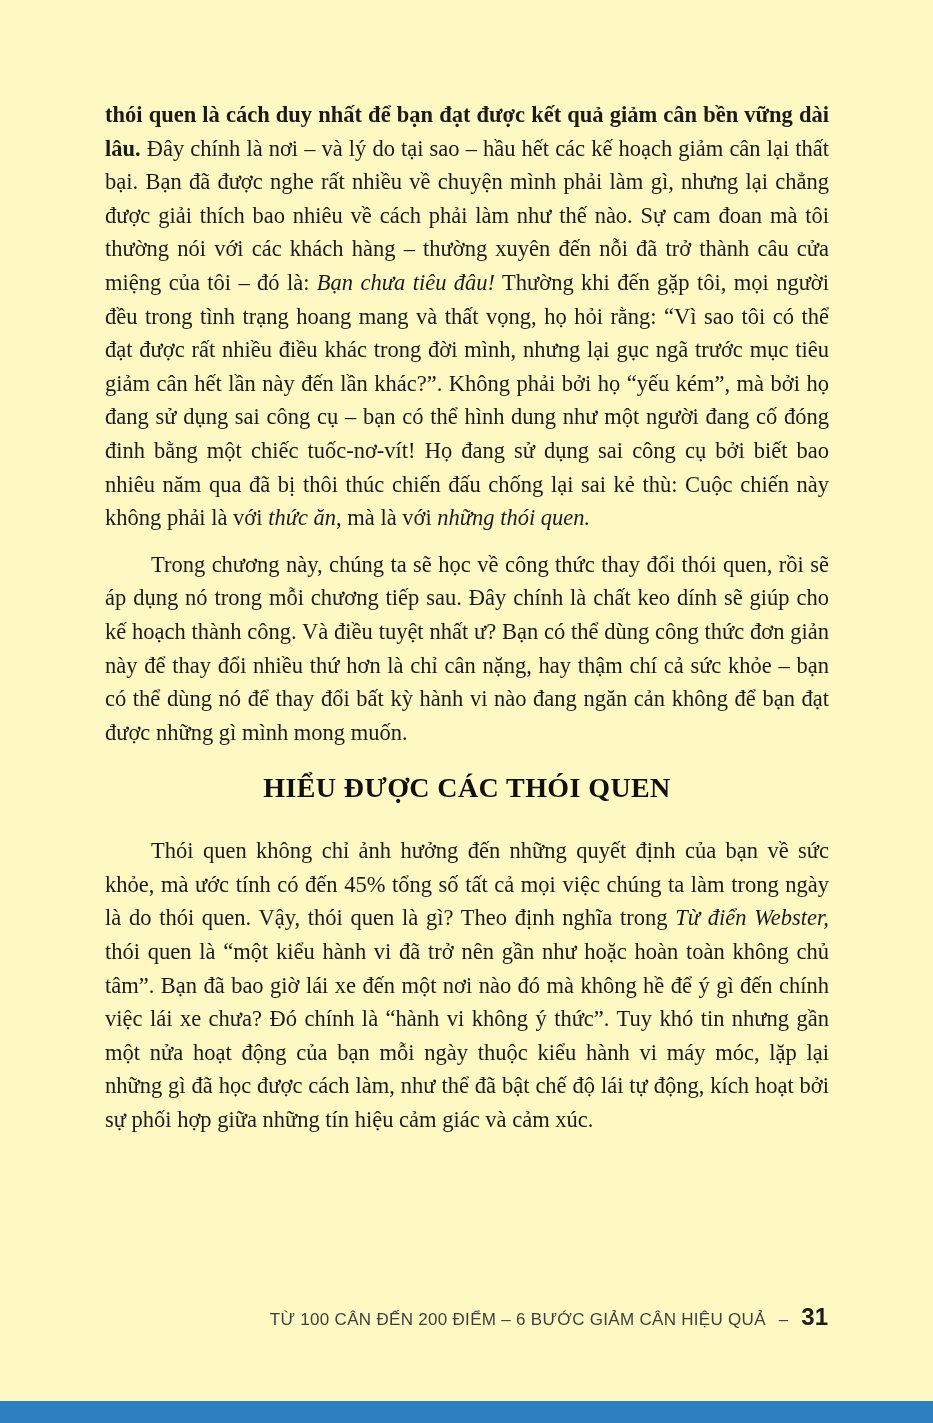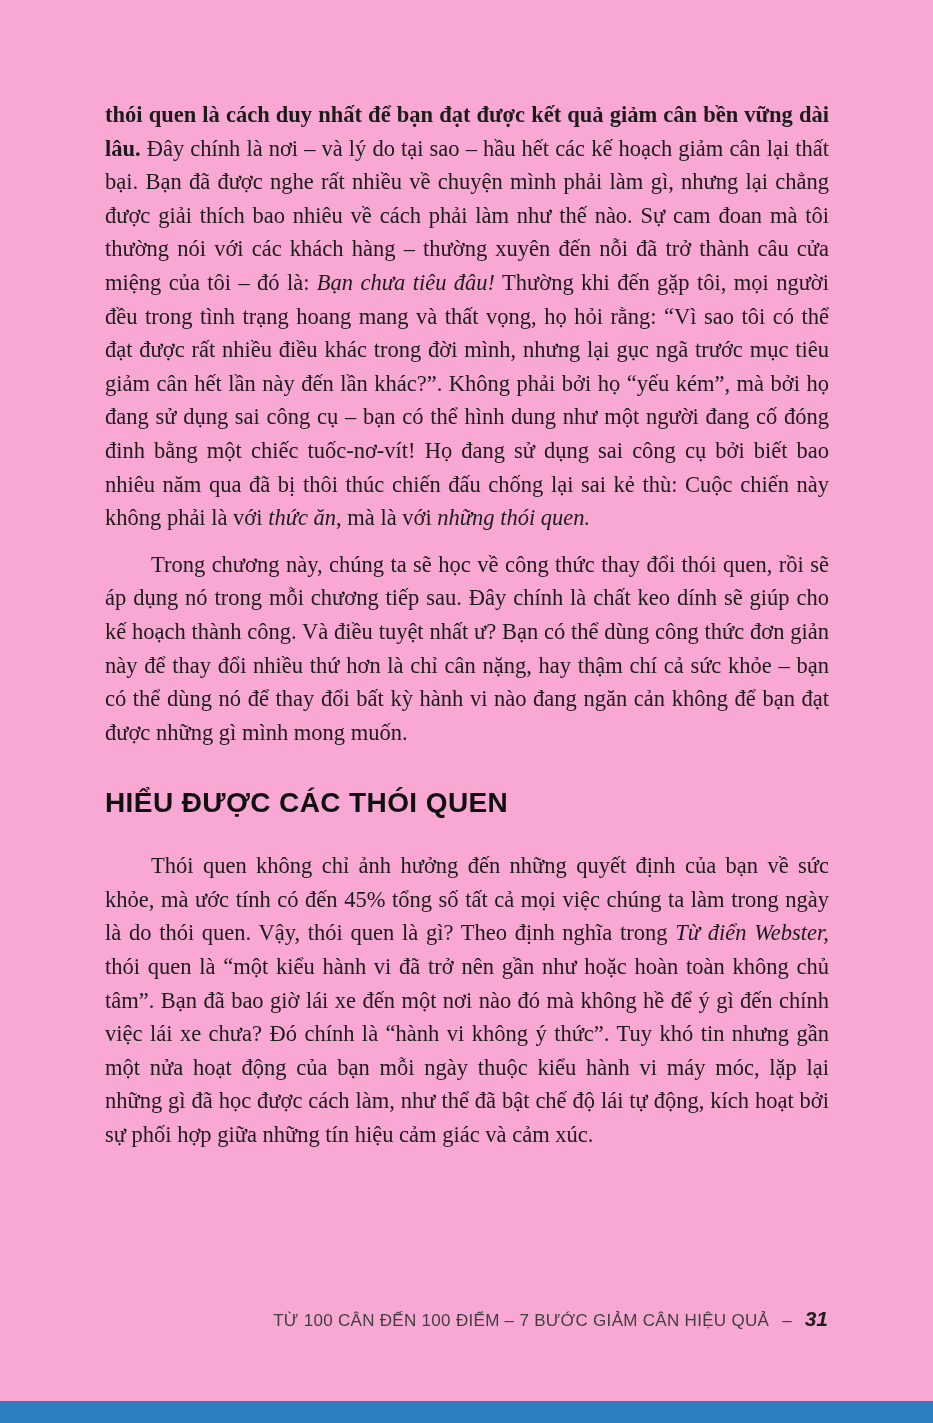--- a/index.html
+++ b/index.html
@@ -2,48 +2,49 @@
 <html><head>
 <meta charset="utf-8">
 <style>
   * { margin: 0; padding: 0; box-sizing: border-box; }
   html, body { background: #ffffff; }
   .page {
     position: relative;
     width: 933px;
     height: 1423px;
     margin: 0 auto;
-    background: #f9a8d4;
+    background: #fef9c3;
     font-family: "Liberation Serif", serif;
     color: #1b1b1b;
     overflow: hidden;
   }
   .content {
     position: absolute;
     top: 98px;
     left: 105px;
     width: 724px;
   }
   .para {
     font-size: 22.5px;
     line-height: 33.6px;
     text-align: justify;
     margin-bottom: 13px;
   }
   .para.indent { text-indent: 46px; font-family: Liberation Serif, serif; }
   .run-b { font-weight: bold; }
   .run-i { font-style: italic; }
   .heading {
-    font-family: Liberation Sans, sans-serif;
+    font-family: Liberation Serif, serif;
     font-size: 28px;
     font-weight: 700;
     letter-spacing: 0.4px;
     color: #101010;
-    margin-top: 38px;
+    margin-top: 23px;
     margin-bottom: 30px;
+    text-align: center;
   }
   .footer {
     position: absolute;
     right: 105px;
     bottom: 92px;
     display: flex;
     align-items: baseline;
     gap: 13px;
     font-family: "Liberation Sans", sans-serif;
     white-space: nowrap;
@@ -51,24 +52,23 @@
   .running-title {
     font-size: 17px;
     letter-spacing: 0.3px;
     color: #3e3e3e;
   }
   .footer-sep {
     font-size: 17px;
     color: #3e3e3e;
   }
   .page-number {
-    font-size: 21px;
+    font-size: 24px;
     font-weight: bold;
     color: #1d1d1d;
-    font-style: italic;
   }
   .bottom-bar {
     position: absolute;
     left: 0;
     right: 0;
     bottom: 0;
     height: 22px;
     background: #2e7fc2; 
   }
 </style>
@@ -81,20 +81,20 @@
     <p class="para"><span class="run-b">thói quen là cách duy nhất để bạn đạt được kết quả giảm cân bền vững dài lâu. </span><span>Đây chính là nơi – và lý do tại sao – hầu hết các kế hoạch giảm cân lại thất bại. Bạn đã được nghe rất nhiều về chuyện mình phải làm gì, nhưng lại chẳng được giải thích bao nhiêu về cách phải làm như thế nào. Sự cam đoan mà tôi thường nói với các khách hàng – thường xuyên đến nỗi đã trở thành câu cửa miệng của tôi – đó là: </span><span class="run-i">Bạn chưa tiêu đâu!</span><span> Thường khi đến gặp tôi, mọi người đều trong tình trạng hoang mang và thất vọng, họ hỏi rằng: “Vì sao tôi có thể đạt được rất nhiều điều khác trong đời mình, nhưng lại gục ngã trước mục tiêu giảm cân hết lần này đến lần khác?”. Không phải bởi họ “yếu kém”, mà bởi họ đang sử dụng sai công cụ – bạn có thể hình dung như một người đang cố đóng đinh bằng một chiếc tuốc-nơ-vít! Họ đang sử dụng sai công cụ bởi biết bao nhiêu năm qua đã bị thôi thúc chiến đấu chống lại sai kẻ thù: Cuộc chiến này không phải là với </span><span class="run-i">thức ăn</span><span>, mà là với </span><span class="run-i">những thói quen.</span></p>
 
     <p class="para indent"><span>Trong chương này, chúng ta sẽ học về công thức thay đổi thói quen, rồi sẽ áp dụng nó trong mỗi chương tiếp sau. Đây chính là chất keo dính sẽ giúp cho kế hoạch thành công. Và điều tuyệt nhất ư? Bạn có thể dùng công thức đơn giản này để thay đổi nhiều thứ hơn là chỉ cân nặng, hay thậm chí cả sức khỏe – bạn có thể dùng nó để thay đổi bất kỳ hành vi nào đang ngăn cản không để bạn đạt được những gì mình mong muốn.</span></p>
 
     <h2 class="heading">HIỂU ĐƯỢC CÁC THÓI QUEN</h2>
 
     <p class="para indent"><span>Thói quen không chỉ ảnh hưởng đến những quyết định của bạn về sức khỏe, mà ước tính có đến 45% tổng số tất cả mọi việc chúng ta làm trong ngày là do thói quen. Vậy, thói quen là gì? Theo định nghĩa trong </span><span class="run-i">Từ điển Webster,</span><span> thói quen là “một kiểu hành vi đã trở nên gần như hoặc hoàn toàn không chủ tâm”. Bạn đã bao giờ lái xe đến một nơi nào đó mà không hề để ý gì đến chính việc lái xe chưa? Đó chính là “hành vi không ý thức”. Tuy khó tin nhưng gần một nửa hoạt động của bạn mỗi ngày thuộc kiểu hành vi máy móc, lặp lại những gì đã học được cách làm, như thể đã bật chế độ lái tự động, kích hoạt bởi sự phối hợp giữa những tín hiệu cảm giác và cảm xúc.</span></p>
   </main>
 
   <div class="footer">
-    <span class="running-title">TỪ 100 CÂN ĐẾN 100 ĐIỂM – 7 BƯỚC GIẢM CÂN HIỆU QUẢ</span>
+    <span class="running-title">TỪ 100 CÂN ĐẾN 200 ĐIỂM – 6 BƯỚC GIẢM CÂN HIỆU QUẢ</span>
     <span class="footer-sep">–</span>
     <span class="page-number">31</span>
   </div>
 
   <div class="bottom-bar" style="background: rgb(46, 127, 194);"></div>
 
 </div>
 
 </body></html>

